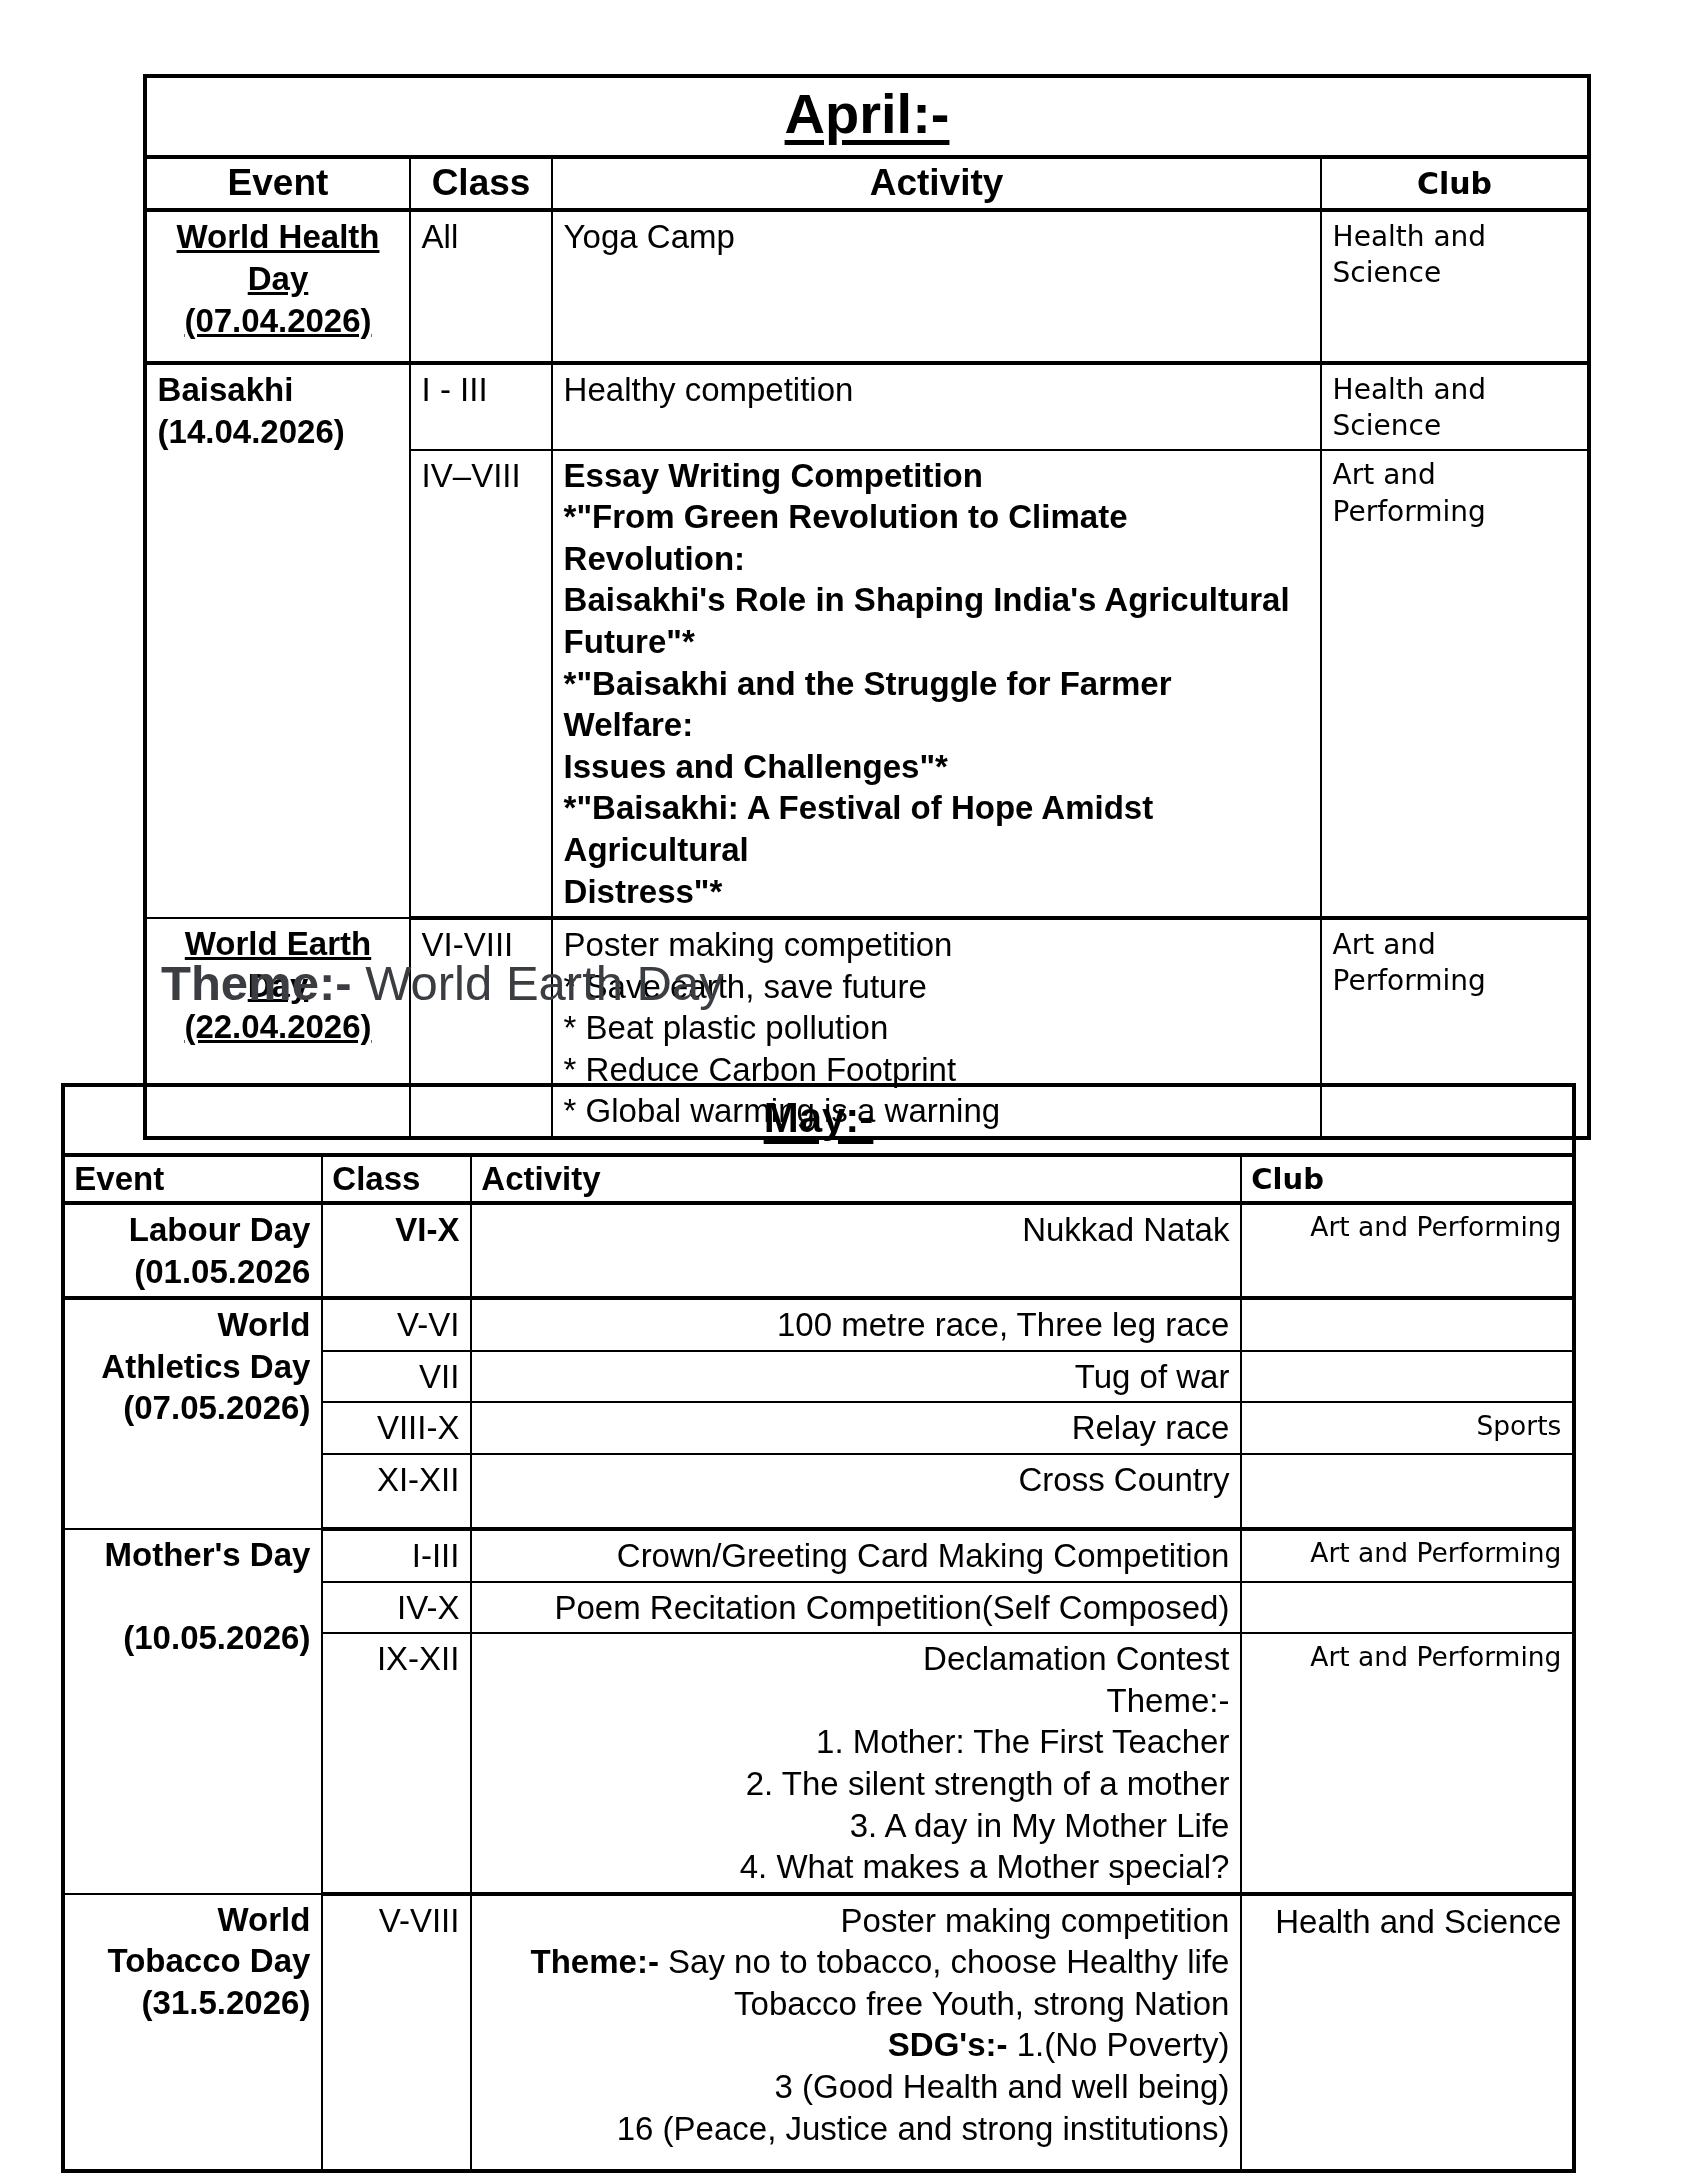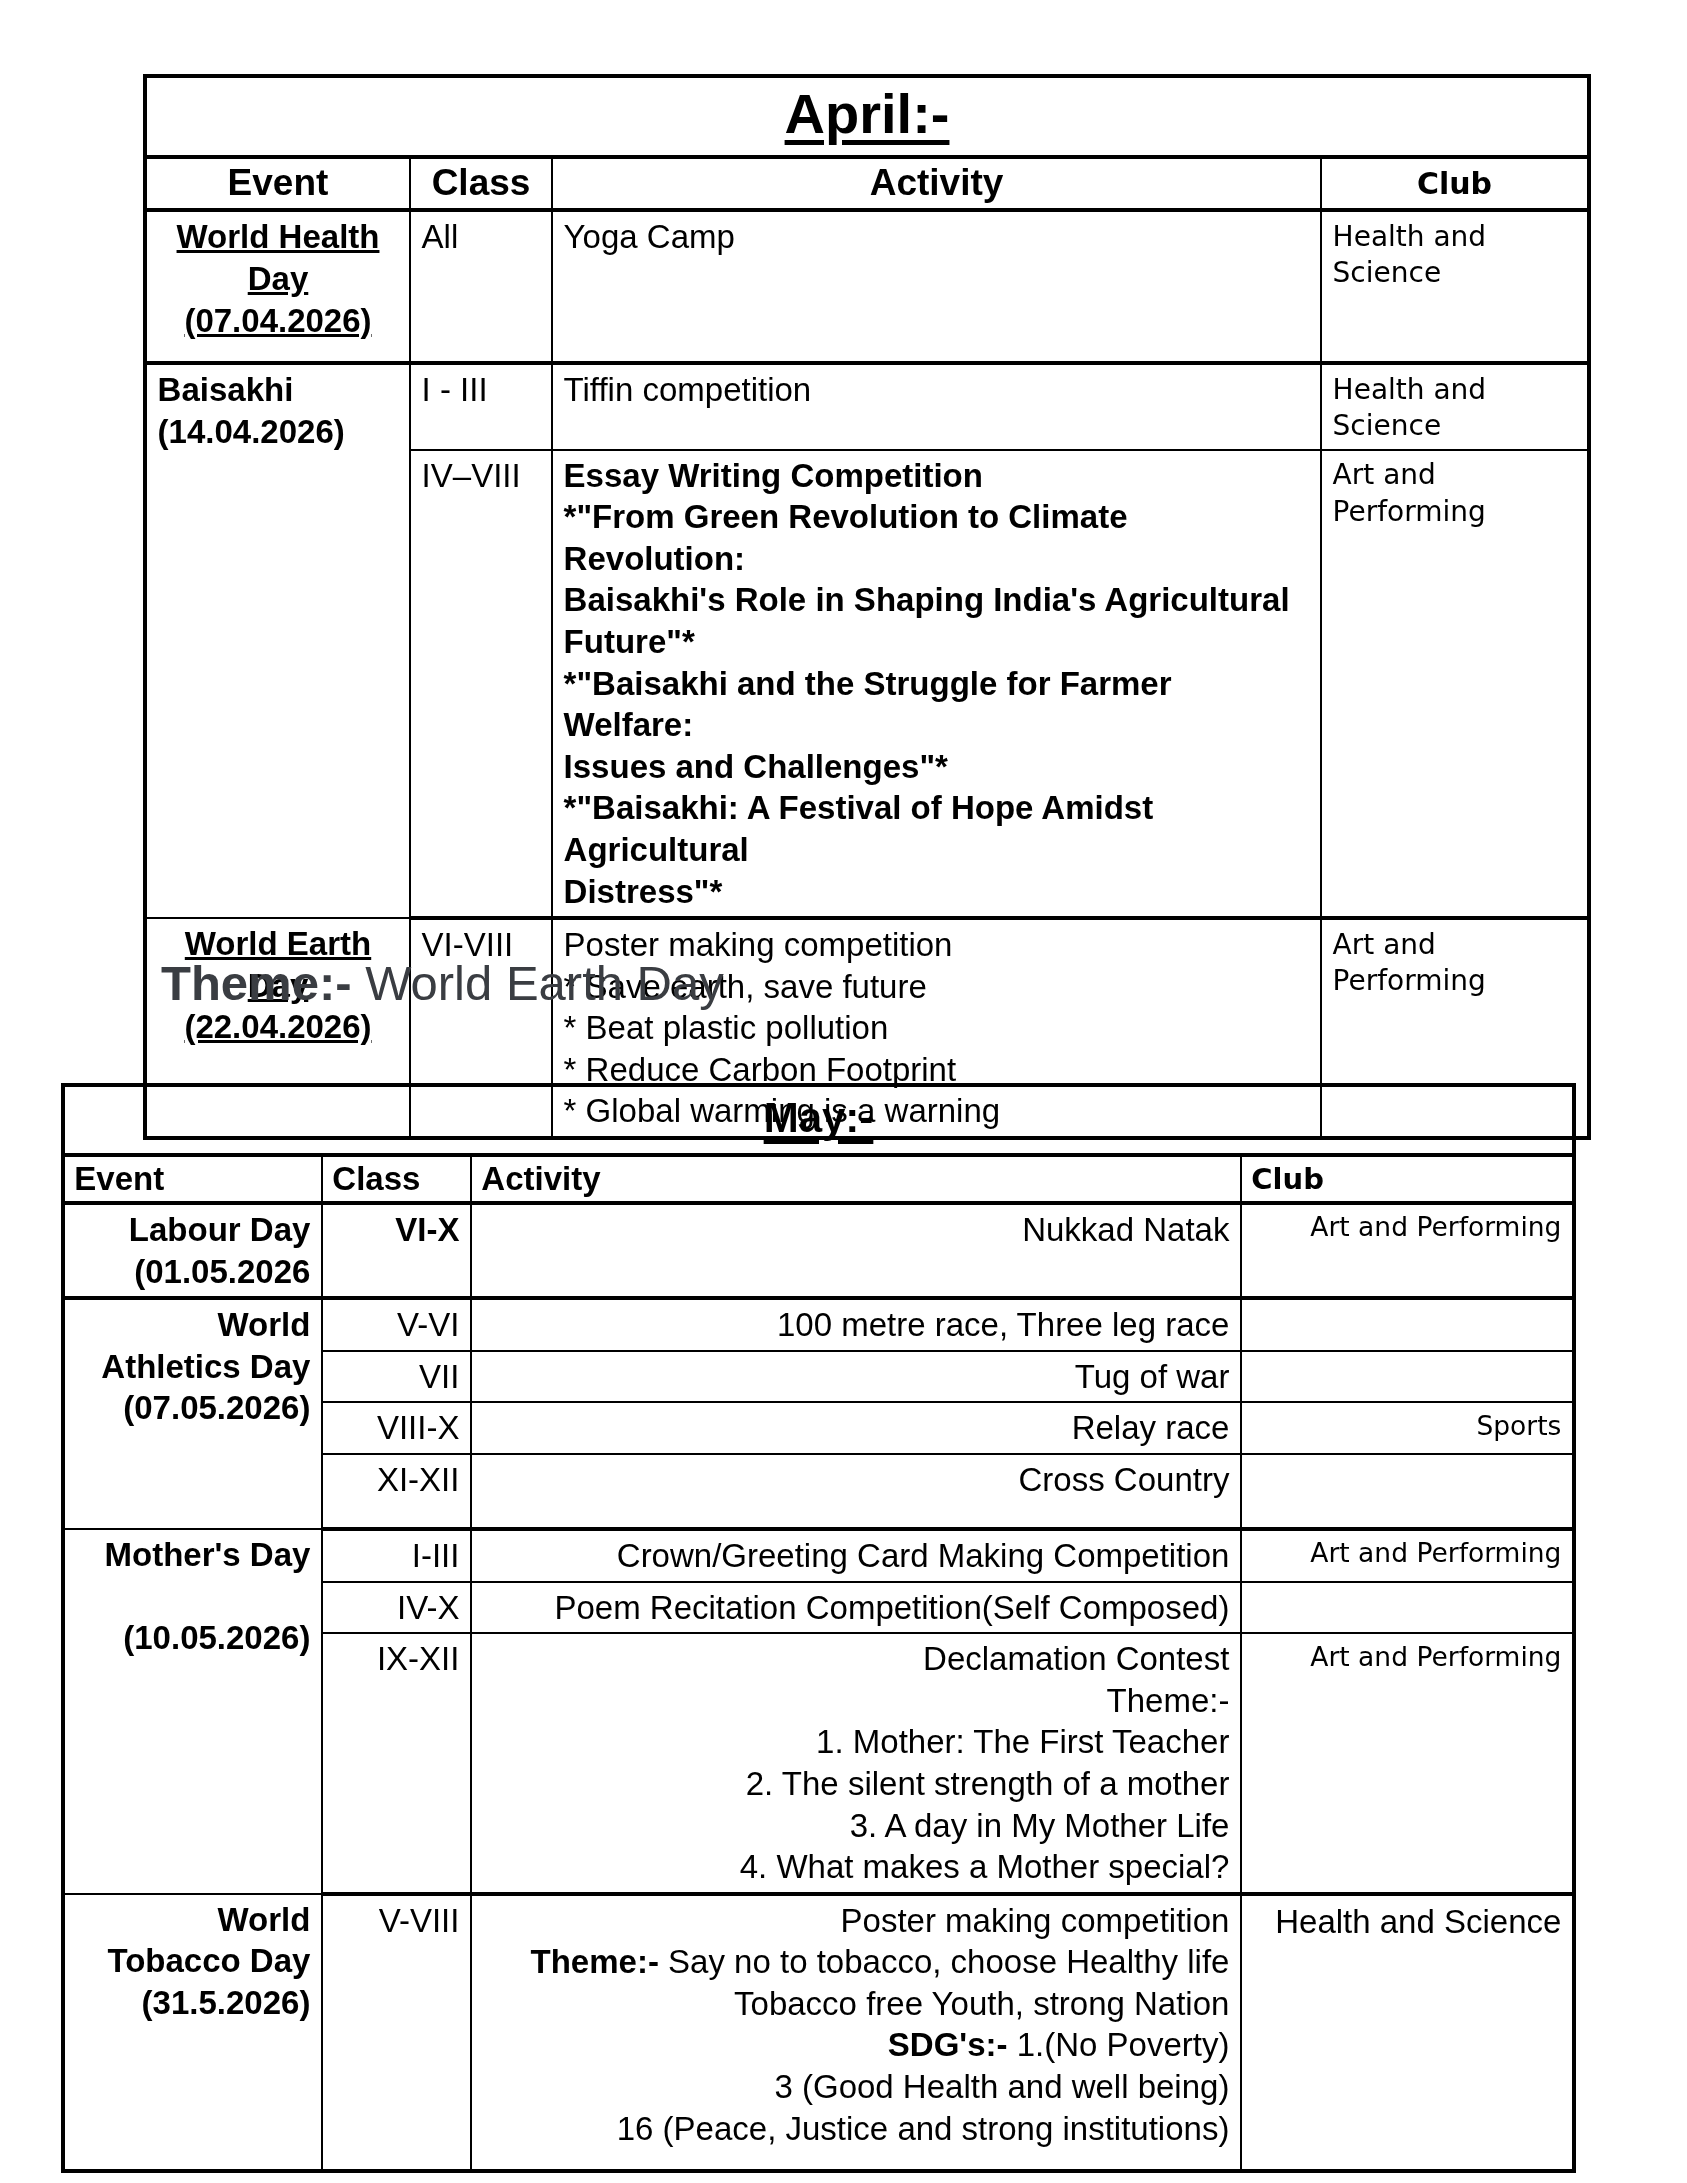--- a/index.html
+++ b/index.html
@@ -128,21 +128,21 @@
 Day
 (07.04.2026)</td>
       <td class="cl">All</td>
       <td class="ac">Yoga Camp</td>
       <td class="cb">Health and Science</td>
     </tr>
     <tr style="height:66px">
       <td class="ev pre" rowspan="2">Baisakhi
 (14.04.2026)</td>
       <td class="cl">I - III</td>
-      <td class="ac">Tiffin competition</td>
+      <td class="ac">Healthy competition</td>
       <td class="cb">Health and Science</td>
     </tr>
     <tr class="group-end" style="height:351px">
       <td class="cl">IV–VIII</td>
       <td class="ac pre essay-cell">Essay Writing Competition
 *"From Green Revolution to Climate Revolution:
 Baisakhi's Role in Shaping India's Agricultural
 Future"*
 *"Baisakhi and the Struggle for Farmer Welfare:
 Issues and Challenges"*

